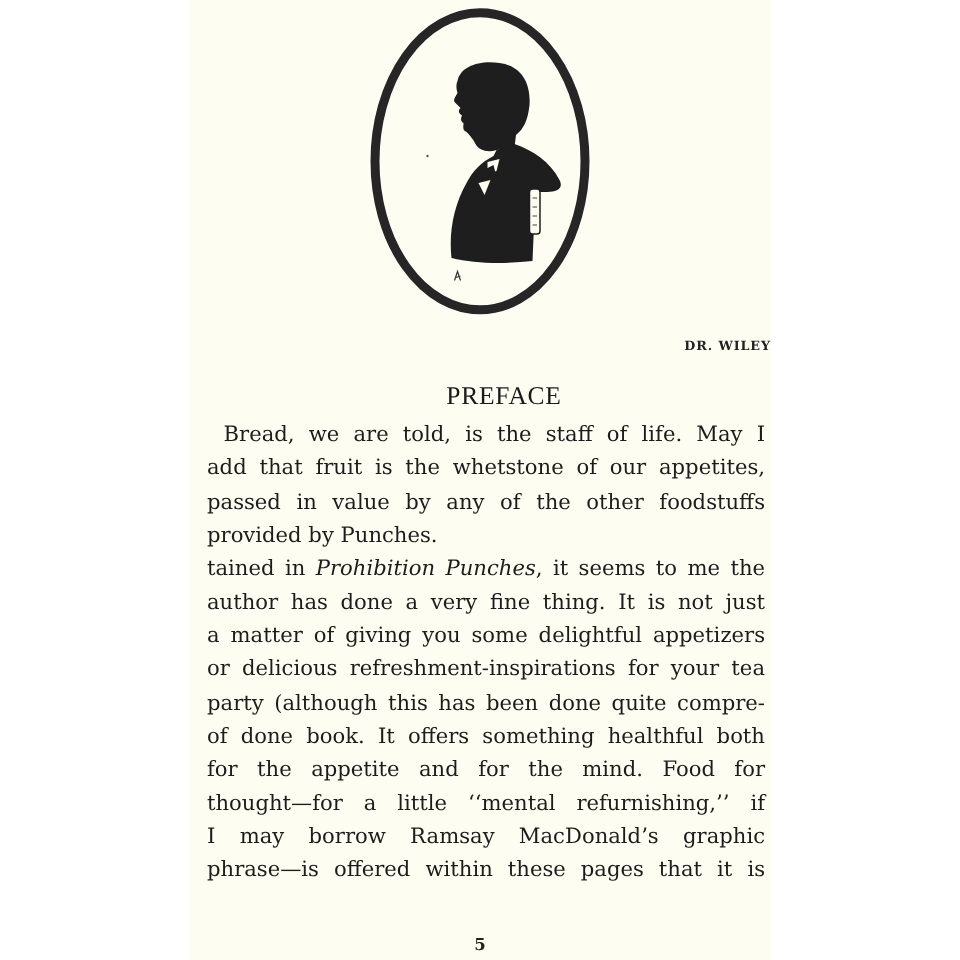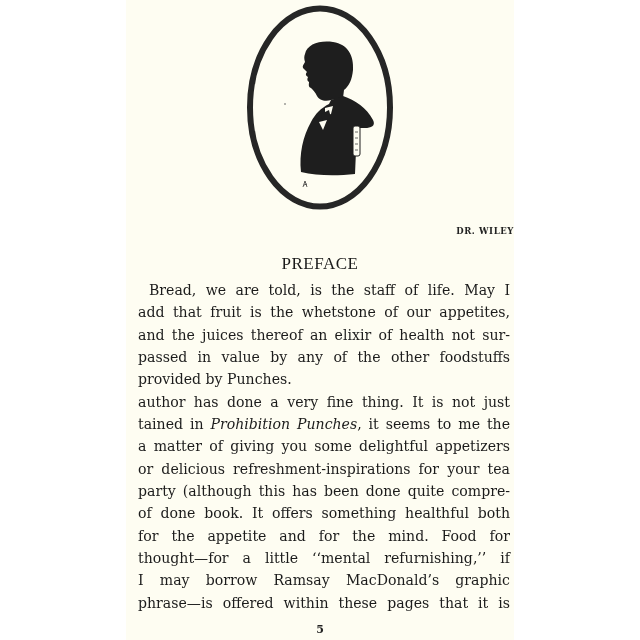--- a/index.html
+++ b/index.html
@@ -32,21 +32,21 @@
       top: 226px;
       text-align: right;
       font-family: "DejaVu Serif", serif;
       font-size: 8.5px;
       font-weight: bold;
       letter-spacing: 0.6px;
       color: #222;
     }
     .heading {
       position: absolute;
-      left: 0;
+      left: 16px;
       width: 388px;
       top: 254px;
       text-align: center;
       font-family: "Liberation Serif", serif;
       font-size: 17px;
       letter-spacing: 0.5px;
       color: #1a1a1a;
     }
     .body-text {
       position: absolute;
@@ -111,26 +111,25 @@
     <circle cx="40" cy="100" r="0.8" fill="#555"></circle>
   </svg>
 
   <div class="caption">DR. WILEY</div>
 
   <div class="heading">PREFACE</div>
 
   <div class="body-text">
     <span class="line indent">Bread, we are told, is the staff of life.  May I</span>
     <span class="line">add that fruit is the whetstone of our appetites,</span>
-    <span class="line">and the juices thereof an elixir of health not sur-</span>
     <span class="line">passed in value by any of the other foodstuffs</span>
     <span class="line last">provided by Punches.</span>
 
+    <span class="line"><span>tained in </span><em>Prohibition Punches</em><span>, it seems to me the</span></span>
     <span class="line">author has done a very fine thing.  It is not just</span>
-    <span class="line"><span>tained in </span><em>Prohibition Punches</em><span>, it seems to me the</span></span>
     <span class="line">a matter of giving you some delightful appetizers</span>
     <span class="line">or delicious refreshment-inspirations for your tea</span>
     <span class="line">party (although this has been done quite compre-</span>
     <span class="line">of done book.  It offers something healthful both</span>
     <span class="line">for the appetite and for the mind.  Food for</span>
     <span class="line">thought—for a little ‘‘mental refurnishing,’’ if</span>
     <span class="line">I may borrow Ramsay MacDonald’s graphic</span>
     <span class="line">phrase—is offered within these pages that it is</span>
   </div>
 

